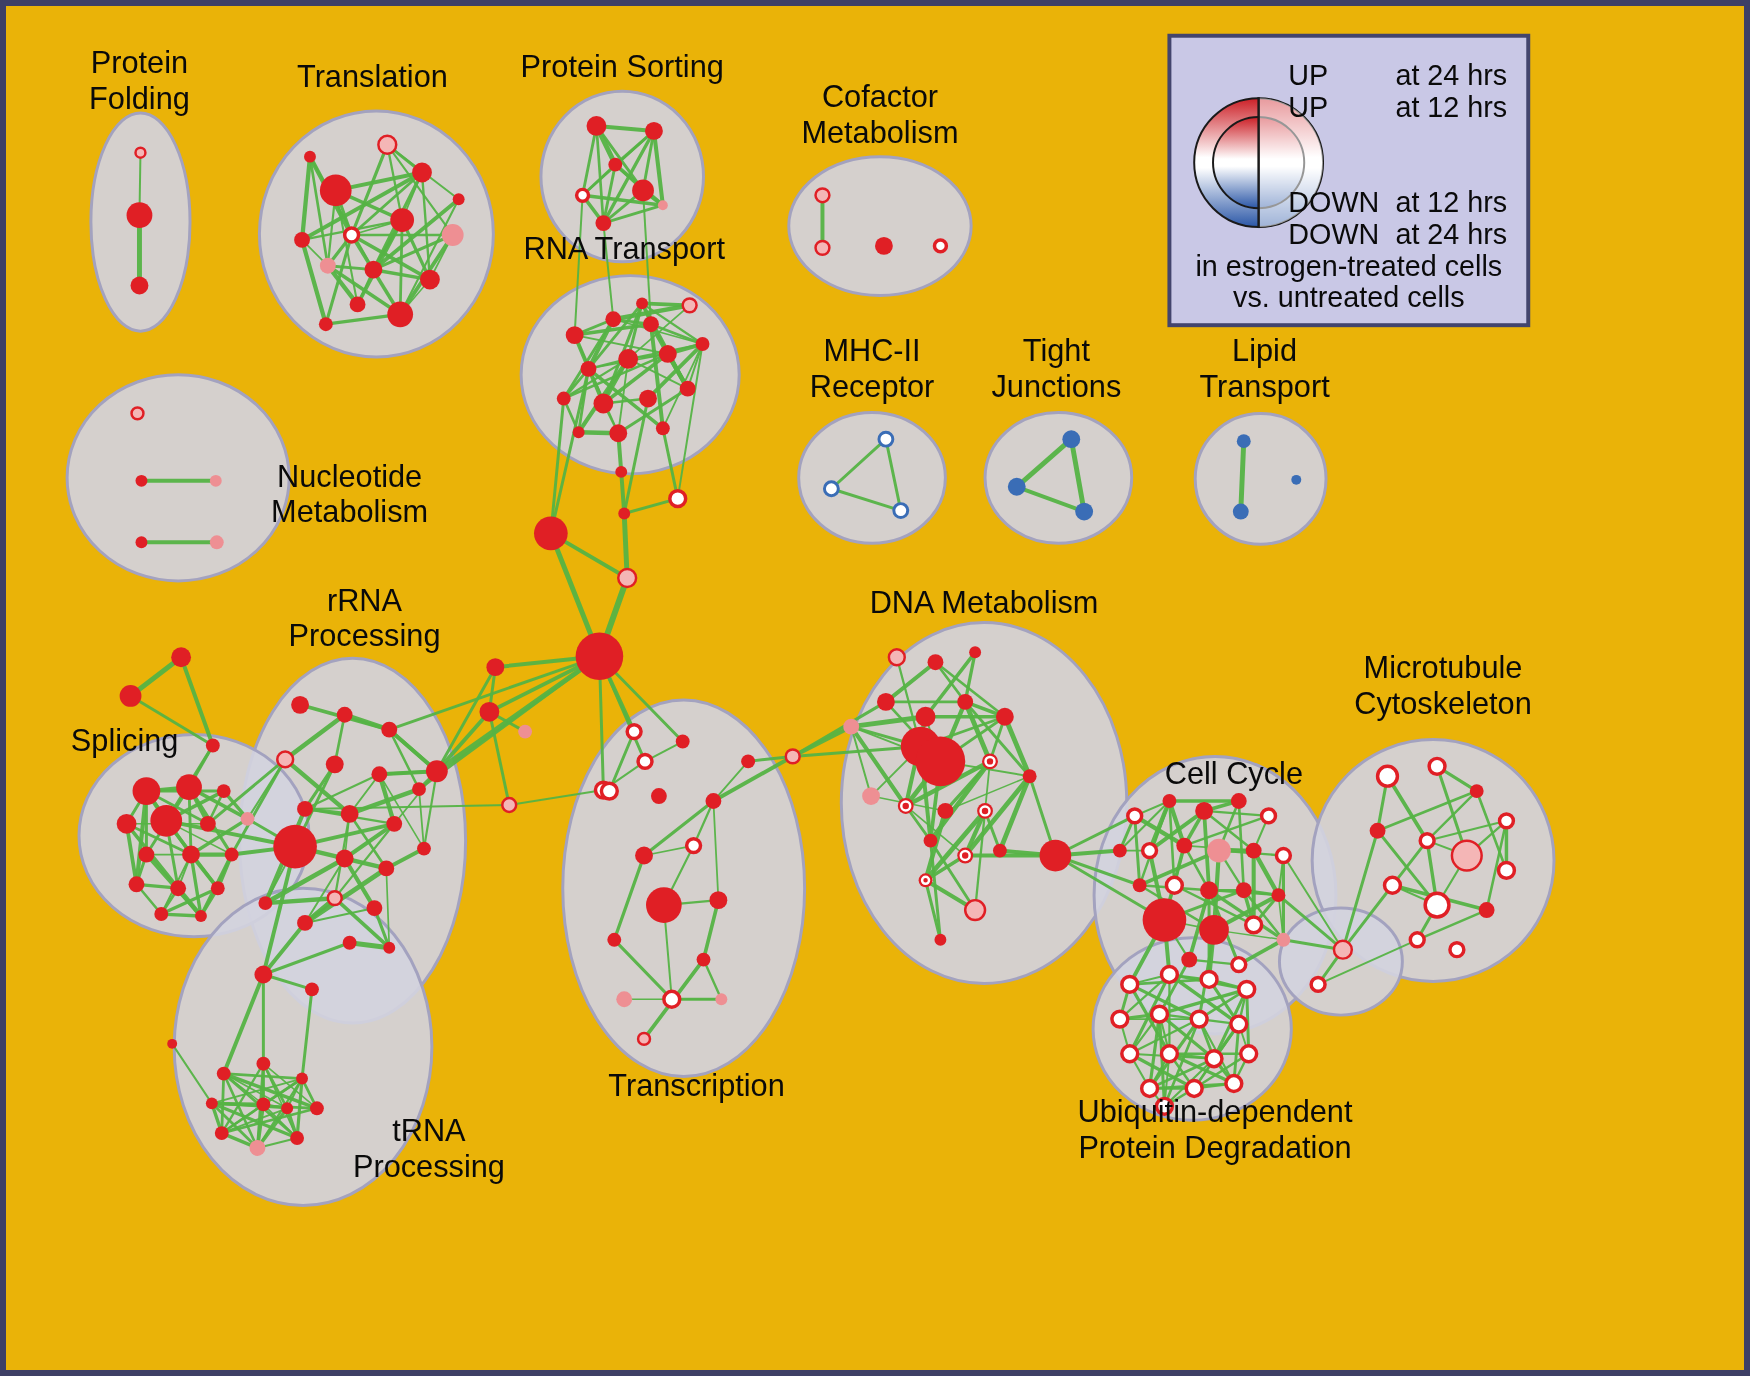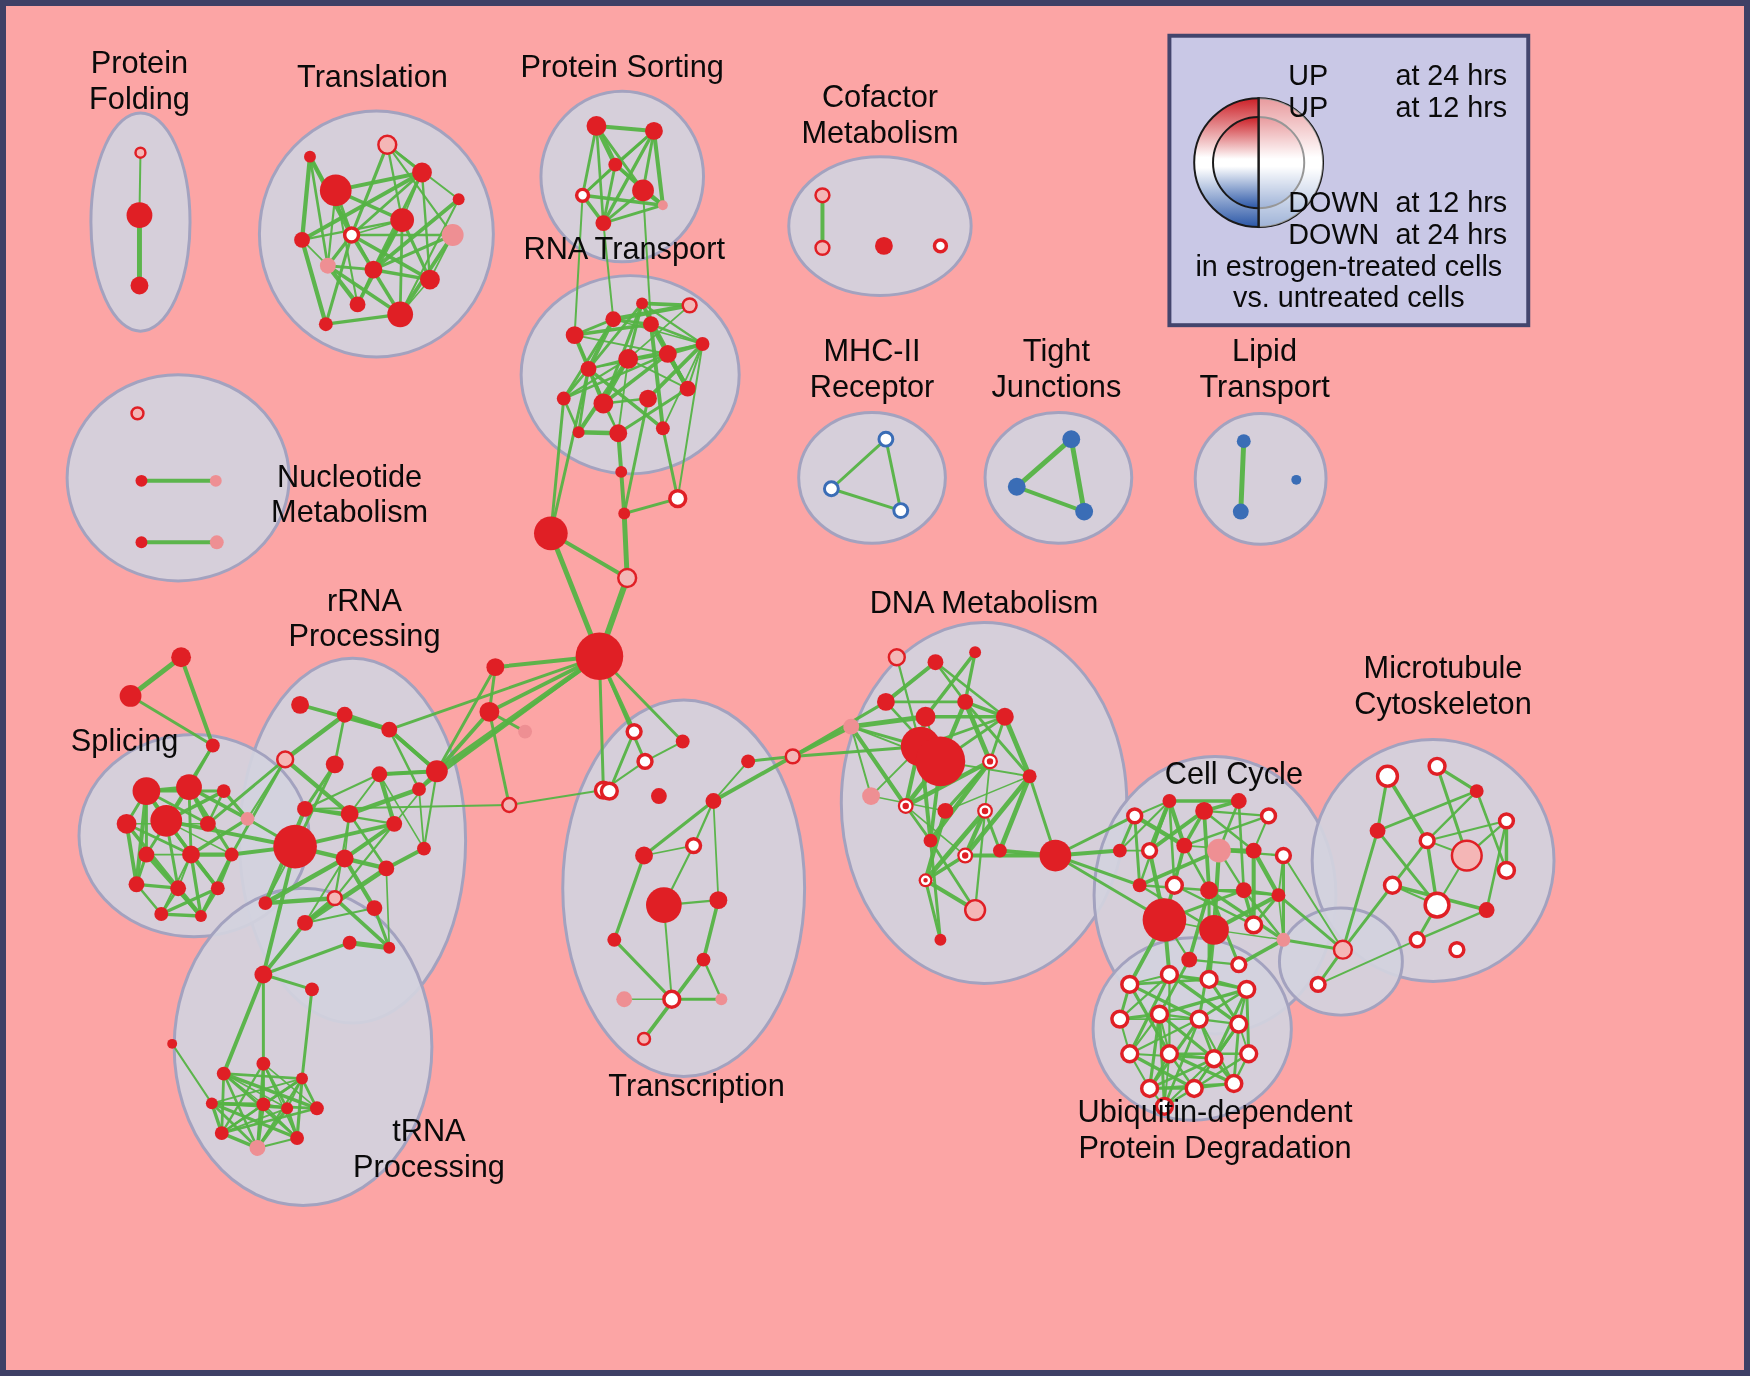--- a/index.html
+++ b/index.html
@@ -1,18 +1,18 @@
 <!DOCTYPE html>
 <html><head>
 <meta charset="utf-8">
 <style>
   html,body{margin:0;padding:0;background:#ffffff;}
   #figure-root{
     position:relative;width:1750px;height:1376px;box-sizing:border-box;
-    background:#fca5a5;border:6px solid #3e4066;
+    background:#eab308;border:6px solid #3e4066;
     font-family:"Liberation Sans",sans-serif;overflow:hidden;
   }
   svg{display:block;width:100%;height:100%;}
   .blob{fill:#d3d2de;fill-opacity:.92;stroke:#a3a2bf;stroke-width:3;}
   .cluster-label{font-family:"Liberation Sans",sans-serif;font-size:31px;fill:#0a0a0a;text-anchor:middle;}
   .legend-text{font-family:"Liberation Sans",sans-serif;font-size:29px;fill:#0a0a0a;}
   .legend-footer{font-family:"Liberation Sans",sans-serif;font-size:29px;fill:#0a0a0a;text-anchor:middle;}
 </style>
 </head>
 <body>

